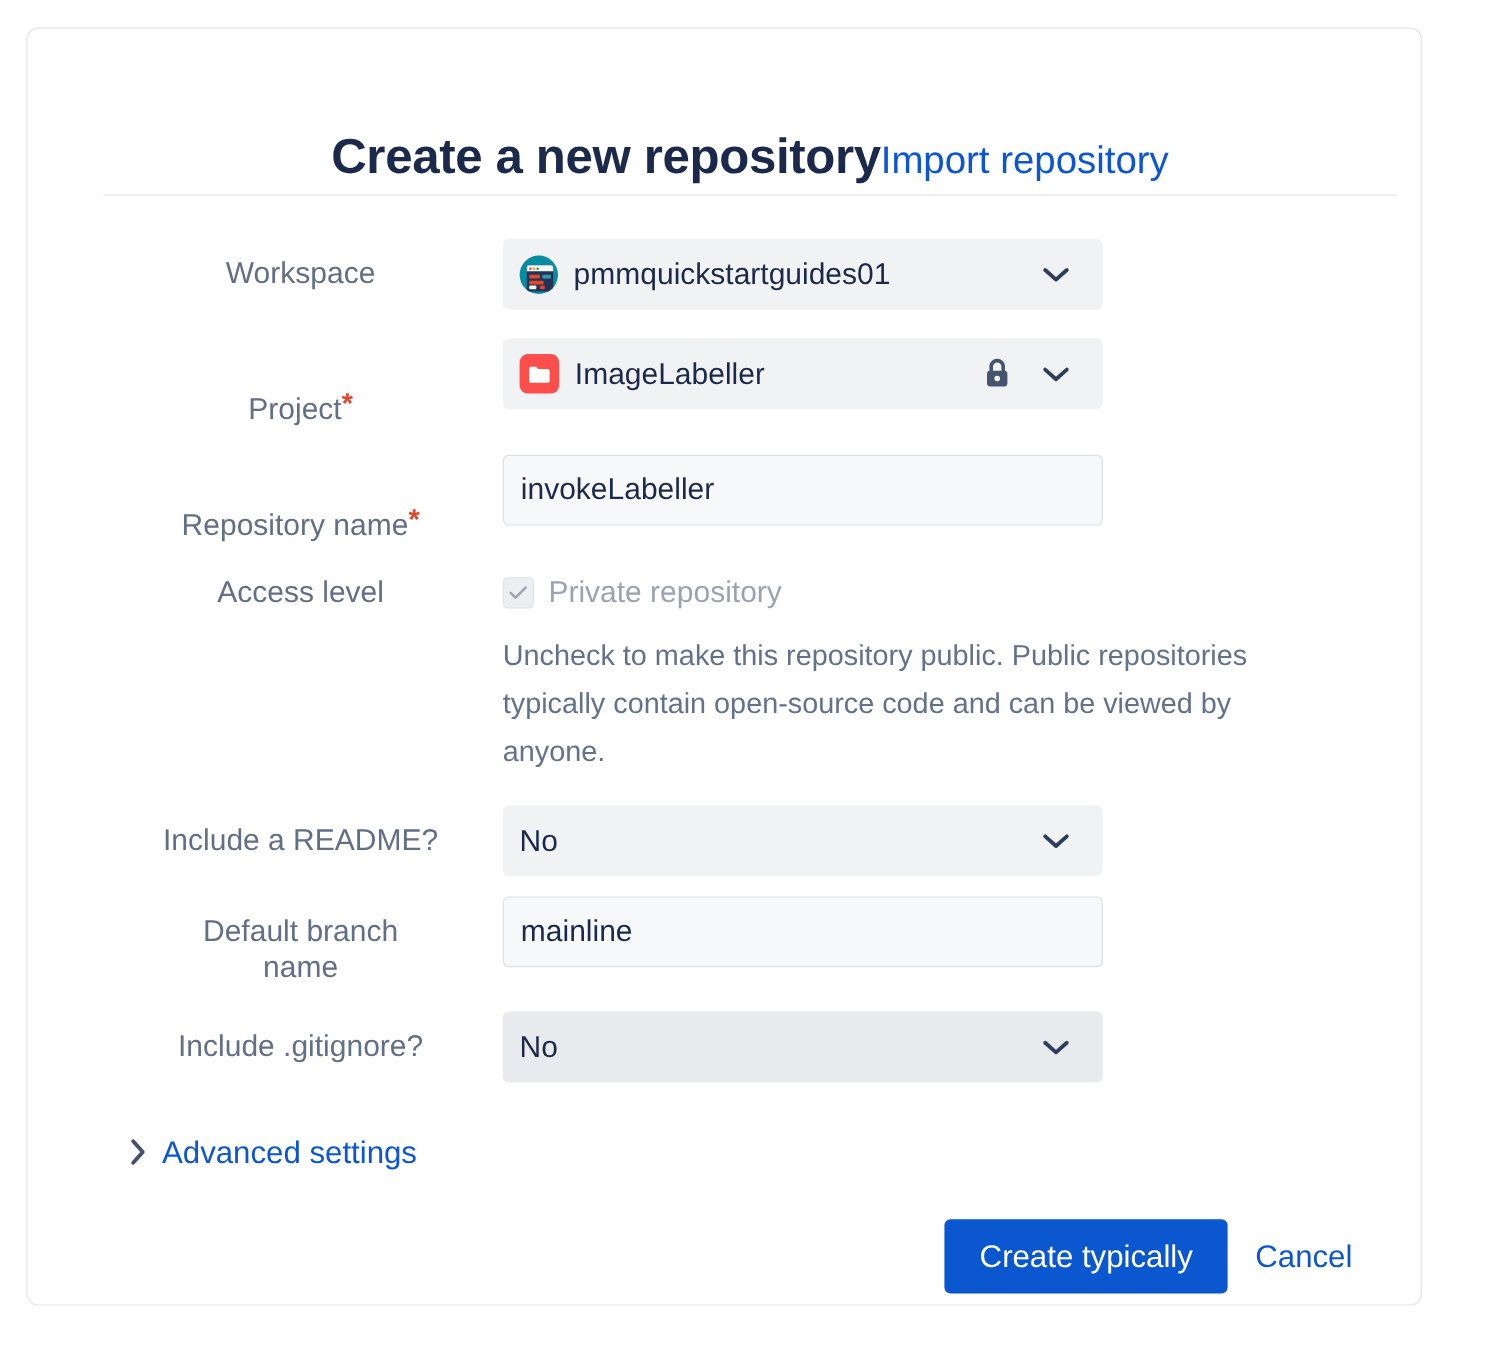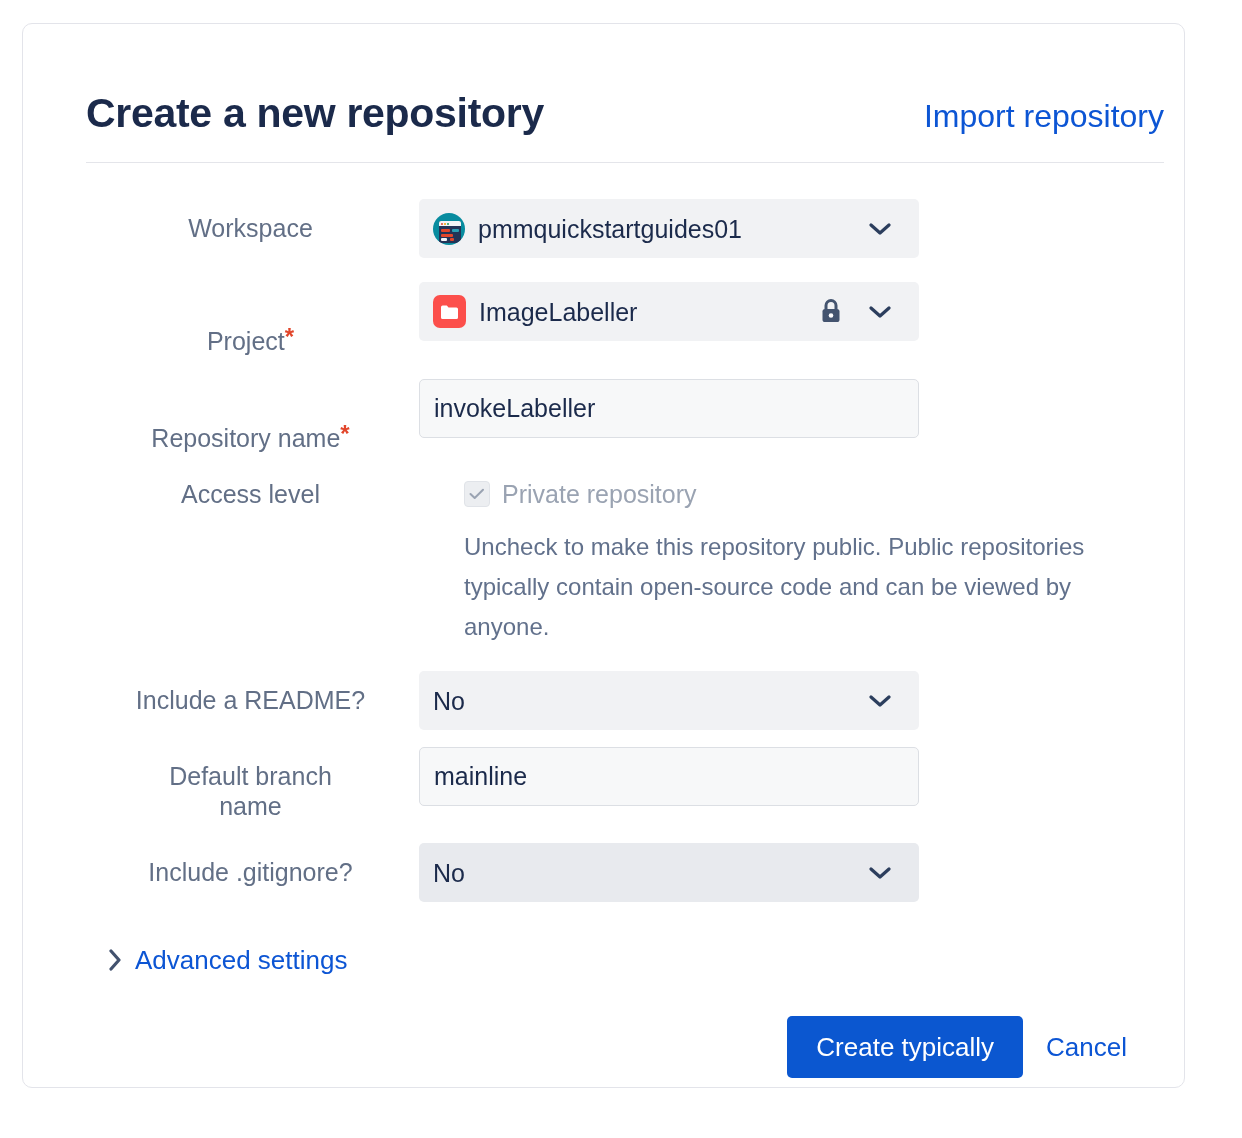--- a/index.html
+++ b/index.html
@@ -28,25 +28,25 @@
     background: #ffffff;
     border: 1px solid #e3e4ea;
     border-radius: 10px;
     box-sizing: border-box;
   }
 
   
   .card-header {
     position: absolute;
     left: 63px;
-    top: 41px;
+    top: 58px;
     width: 1078px;
     display: flex;
     align-items: baseline;
-    justify-content: space-between;
+    justify-content: center;
   }
   .page-title {
     font-size: 41px;
     line-height: 48px;
     font-weight: 700;
     color: #1b2a4b;
     letter-spacing: -0.3px;
     margin: 0;
   }
   .import-link {
@@ -370,21 +370,21 @@
 
       <div class="row" style="margin-bottom:20px;">
         <div class="row-label" style="padding-top:14px;">
           <span>Repository name</span><span class="req">*</span>
         </div>
         <div class="row-field">
           <input class="text-input" type="text" value="invokeLabeller" style="">
         </div>
       </div>
 
-      <div class="row" style="margin-bottom:24px;gap:45px;">
+      <div class="row" style="margin-bottom:24px;">
         <div class="row-label" style="padding-top:6px;">Access level</div>
         <div class="row-field">
           <div class="checkbox-row">
             <span class="cbx">
               <svg width="16" height="12" viewBox="0 0 16 12">
                 <path d="M1.5 6 L5.7 10 L14 1.7" fill="none" stroke="#9aa3b2" stroke-width="2" stroke-linecap="round" stroke-linejoin="round"></path>
               </svg>
             </span>
             <span class="cbx-label">Private repository</span>
           </div>

